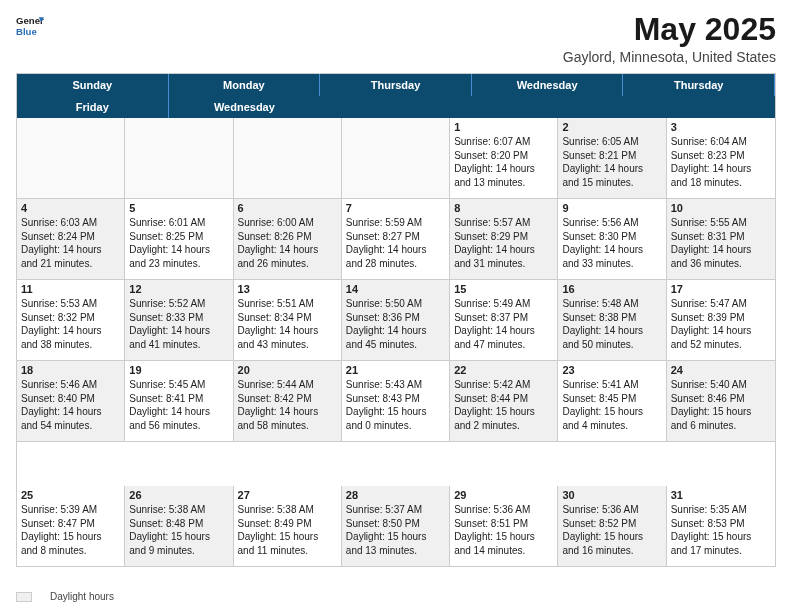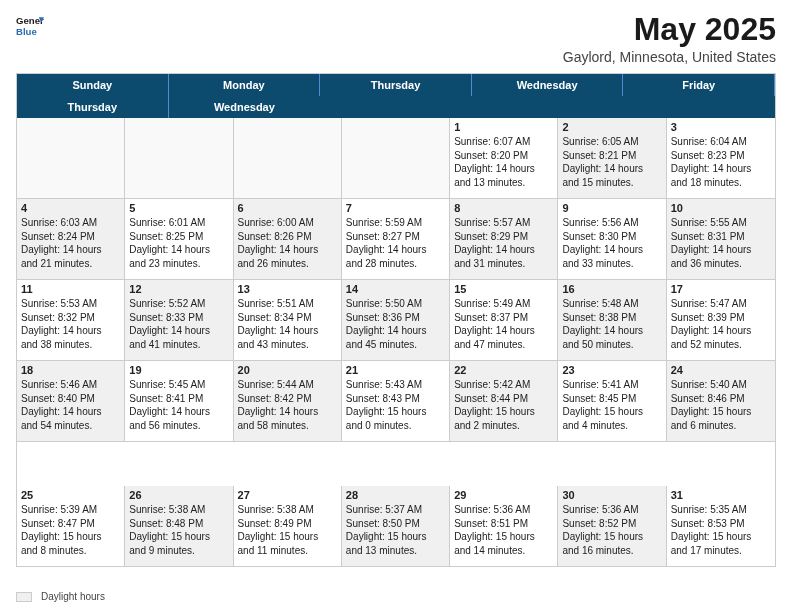--- a/index.html
+++ b/index.html
@@ -98,21 +98,21 @@
       display: block;
     }
     .cell-text {
       font-size: 10px;
       line-height: 1.35;
       color: #222;
     }
     .legend {
       display: flex;
       align-items: center;
-      gap: 9px;
+      gap: 18px;
       margin-top: 24px;
       font-size: 10px;
       color: #444;
     }
     .legend-box {
       width: 16px;
       height: 10px;
       background: #f0f0f0;
       border: 1px solid #ccc;
       display: inline-block;
@@ -135,22 +135,22 @@
       <div class="subtitle">Gaylord, Minnesota, United States</div>
     </div>
   </div>
 
   <div class="calendar">
     <div class="cal-header">
     <div class="cal-header-cell">Sunday</div>
         <div class="cal-header-cell">Monday</div>
         <div class="cal-header-cell">Thursday</div>
         <div class="cal-header-cell">Wednesday</div>
+        <div class="cal-header-cell">Thursday</div>
         <div class="cal-header-cell">Friday</div>
-        <div class="cal-header-cell">Thursday</div>
         <div class="cal-header-cell">Wednesday</div>
       </div>
     <div class="cal-body">
     <div class="cal-row">
           <div class="cal-cell empty"></div>
           <div class="cal-cell empty"></div>
           <div class="cal-cell empty"></div>
           <div class="cal-cell empty"></div>
           <div class="cal-cell">
             <span class="day-num">1</span>

